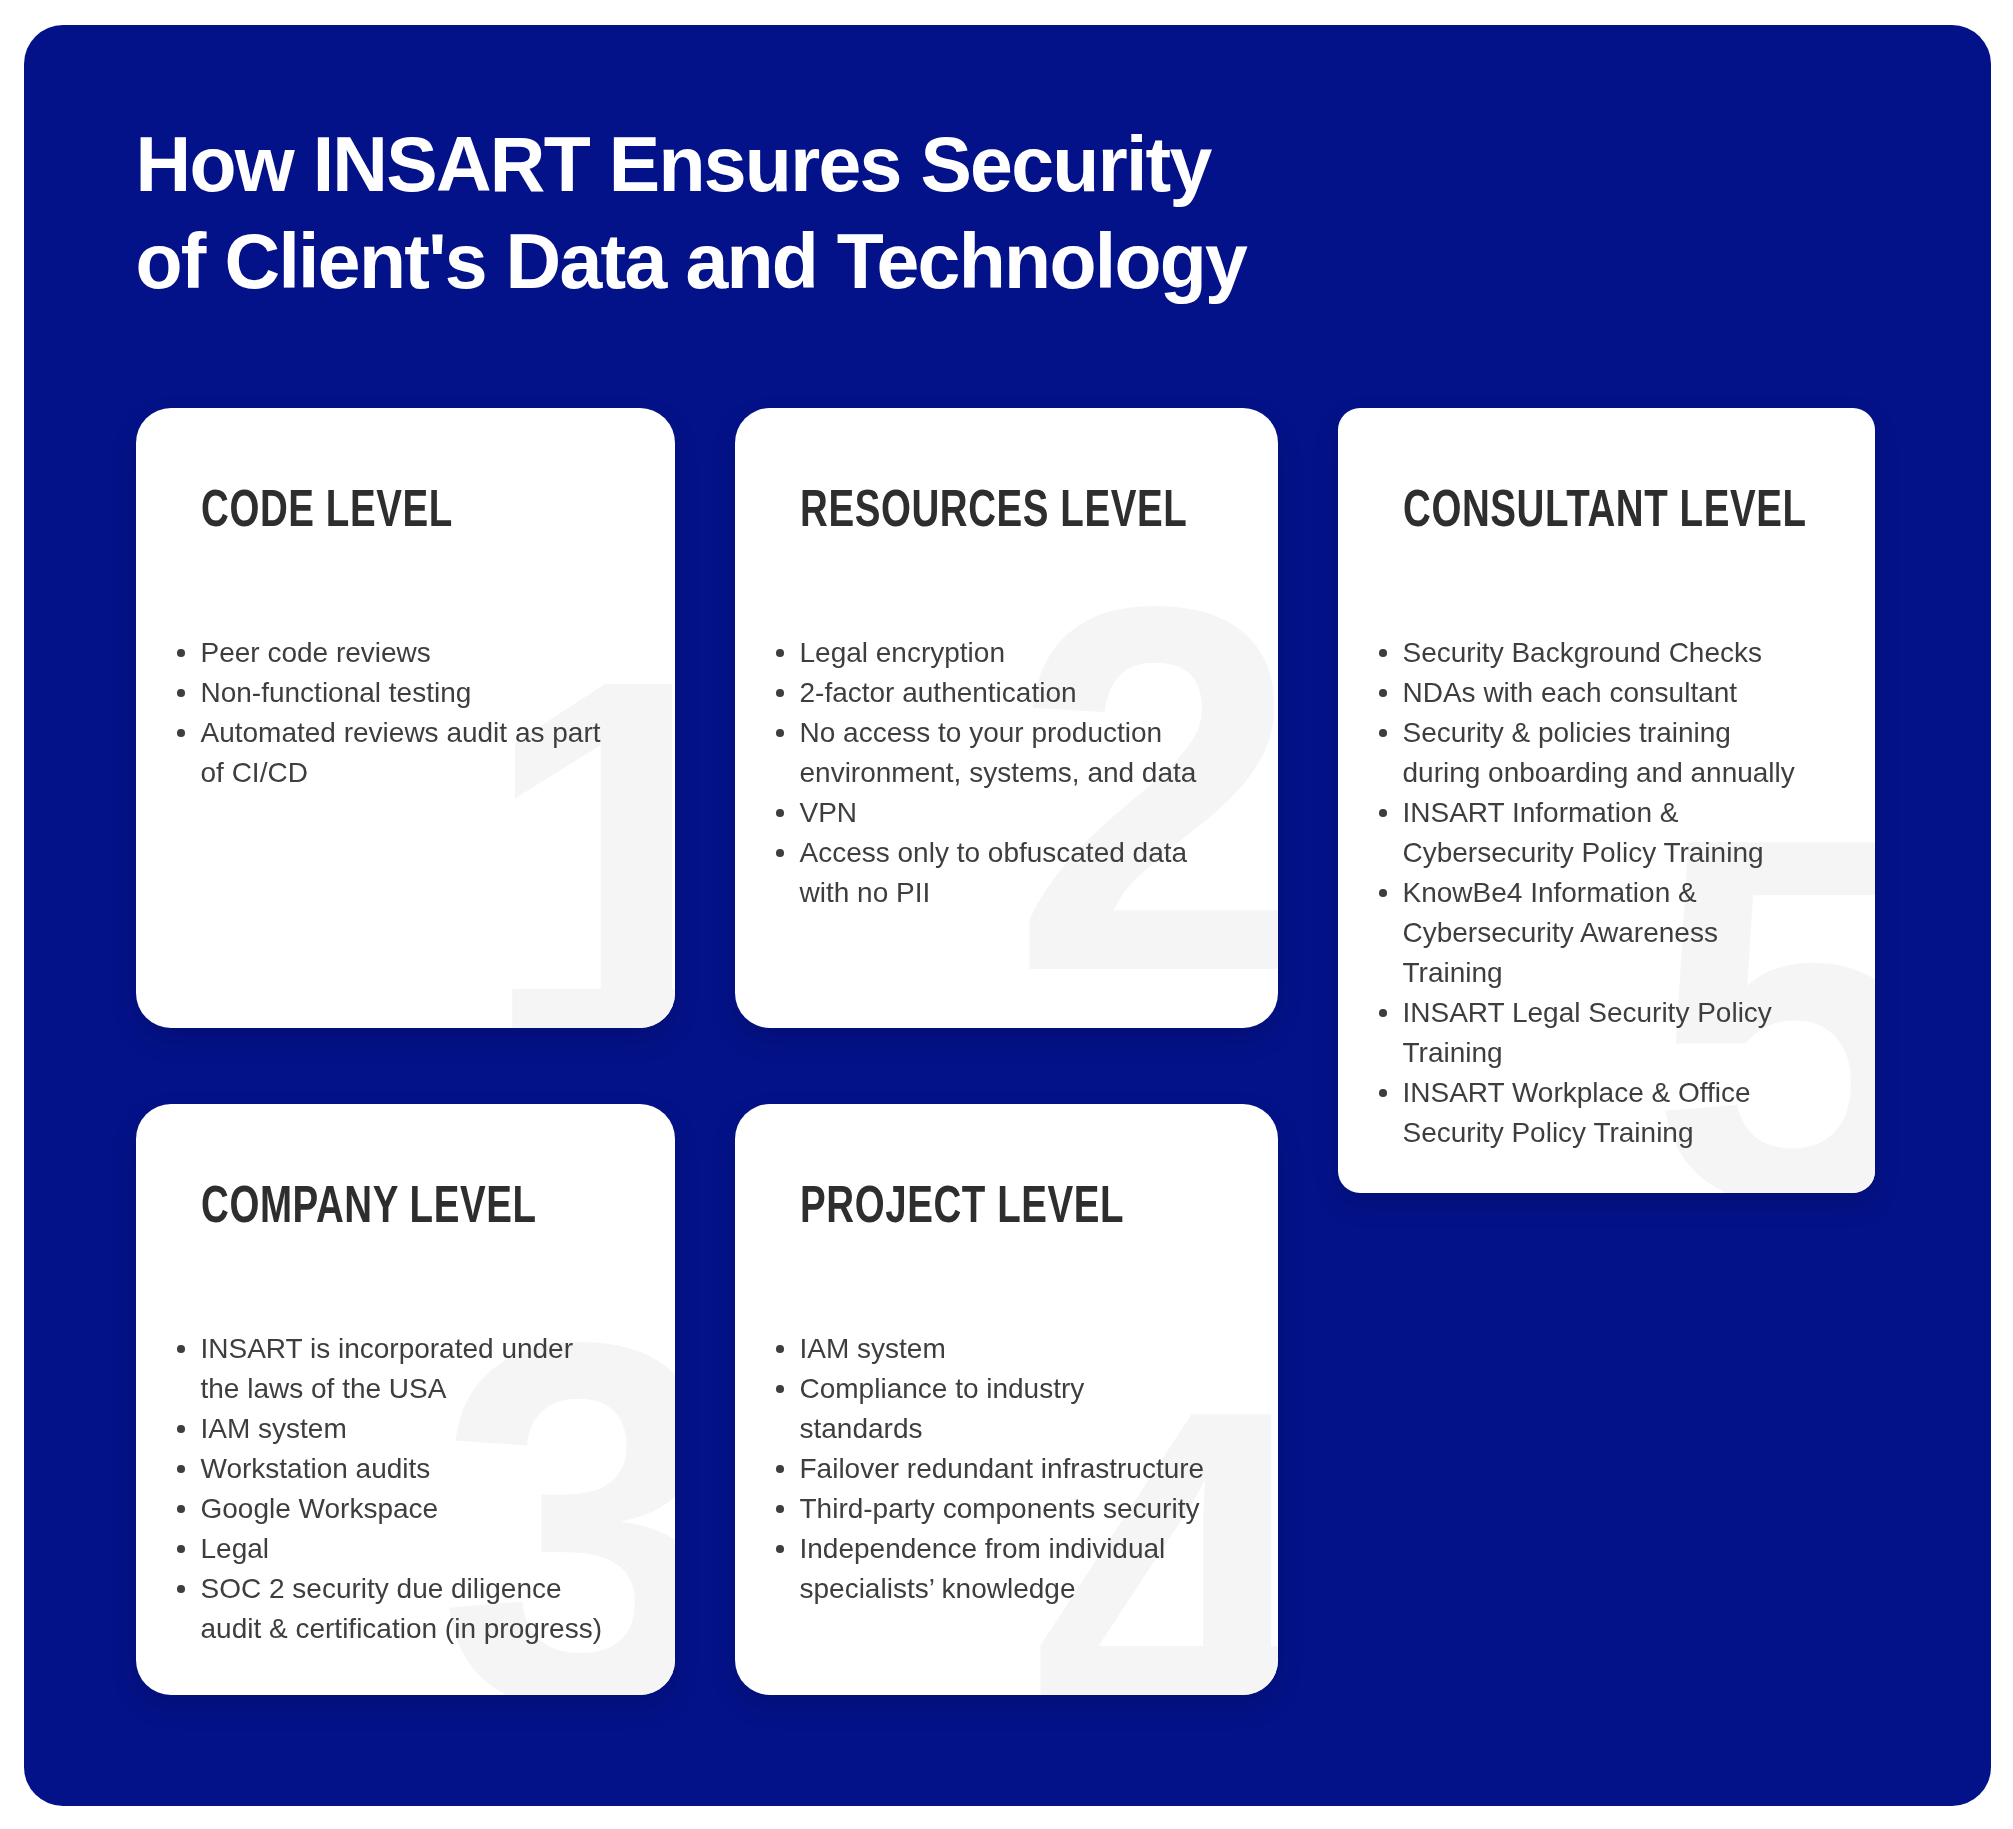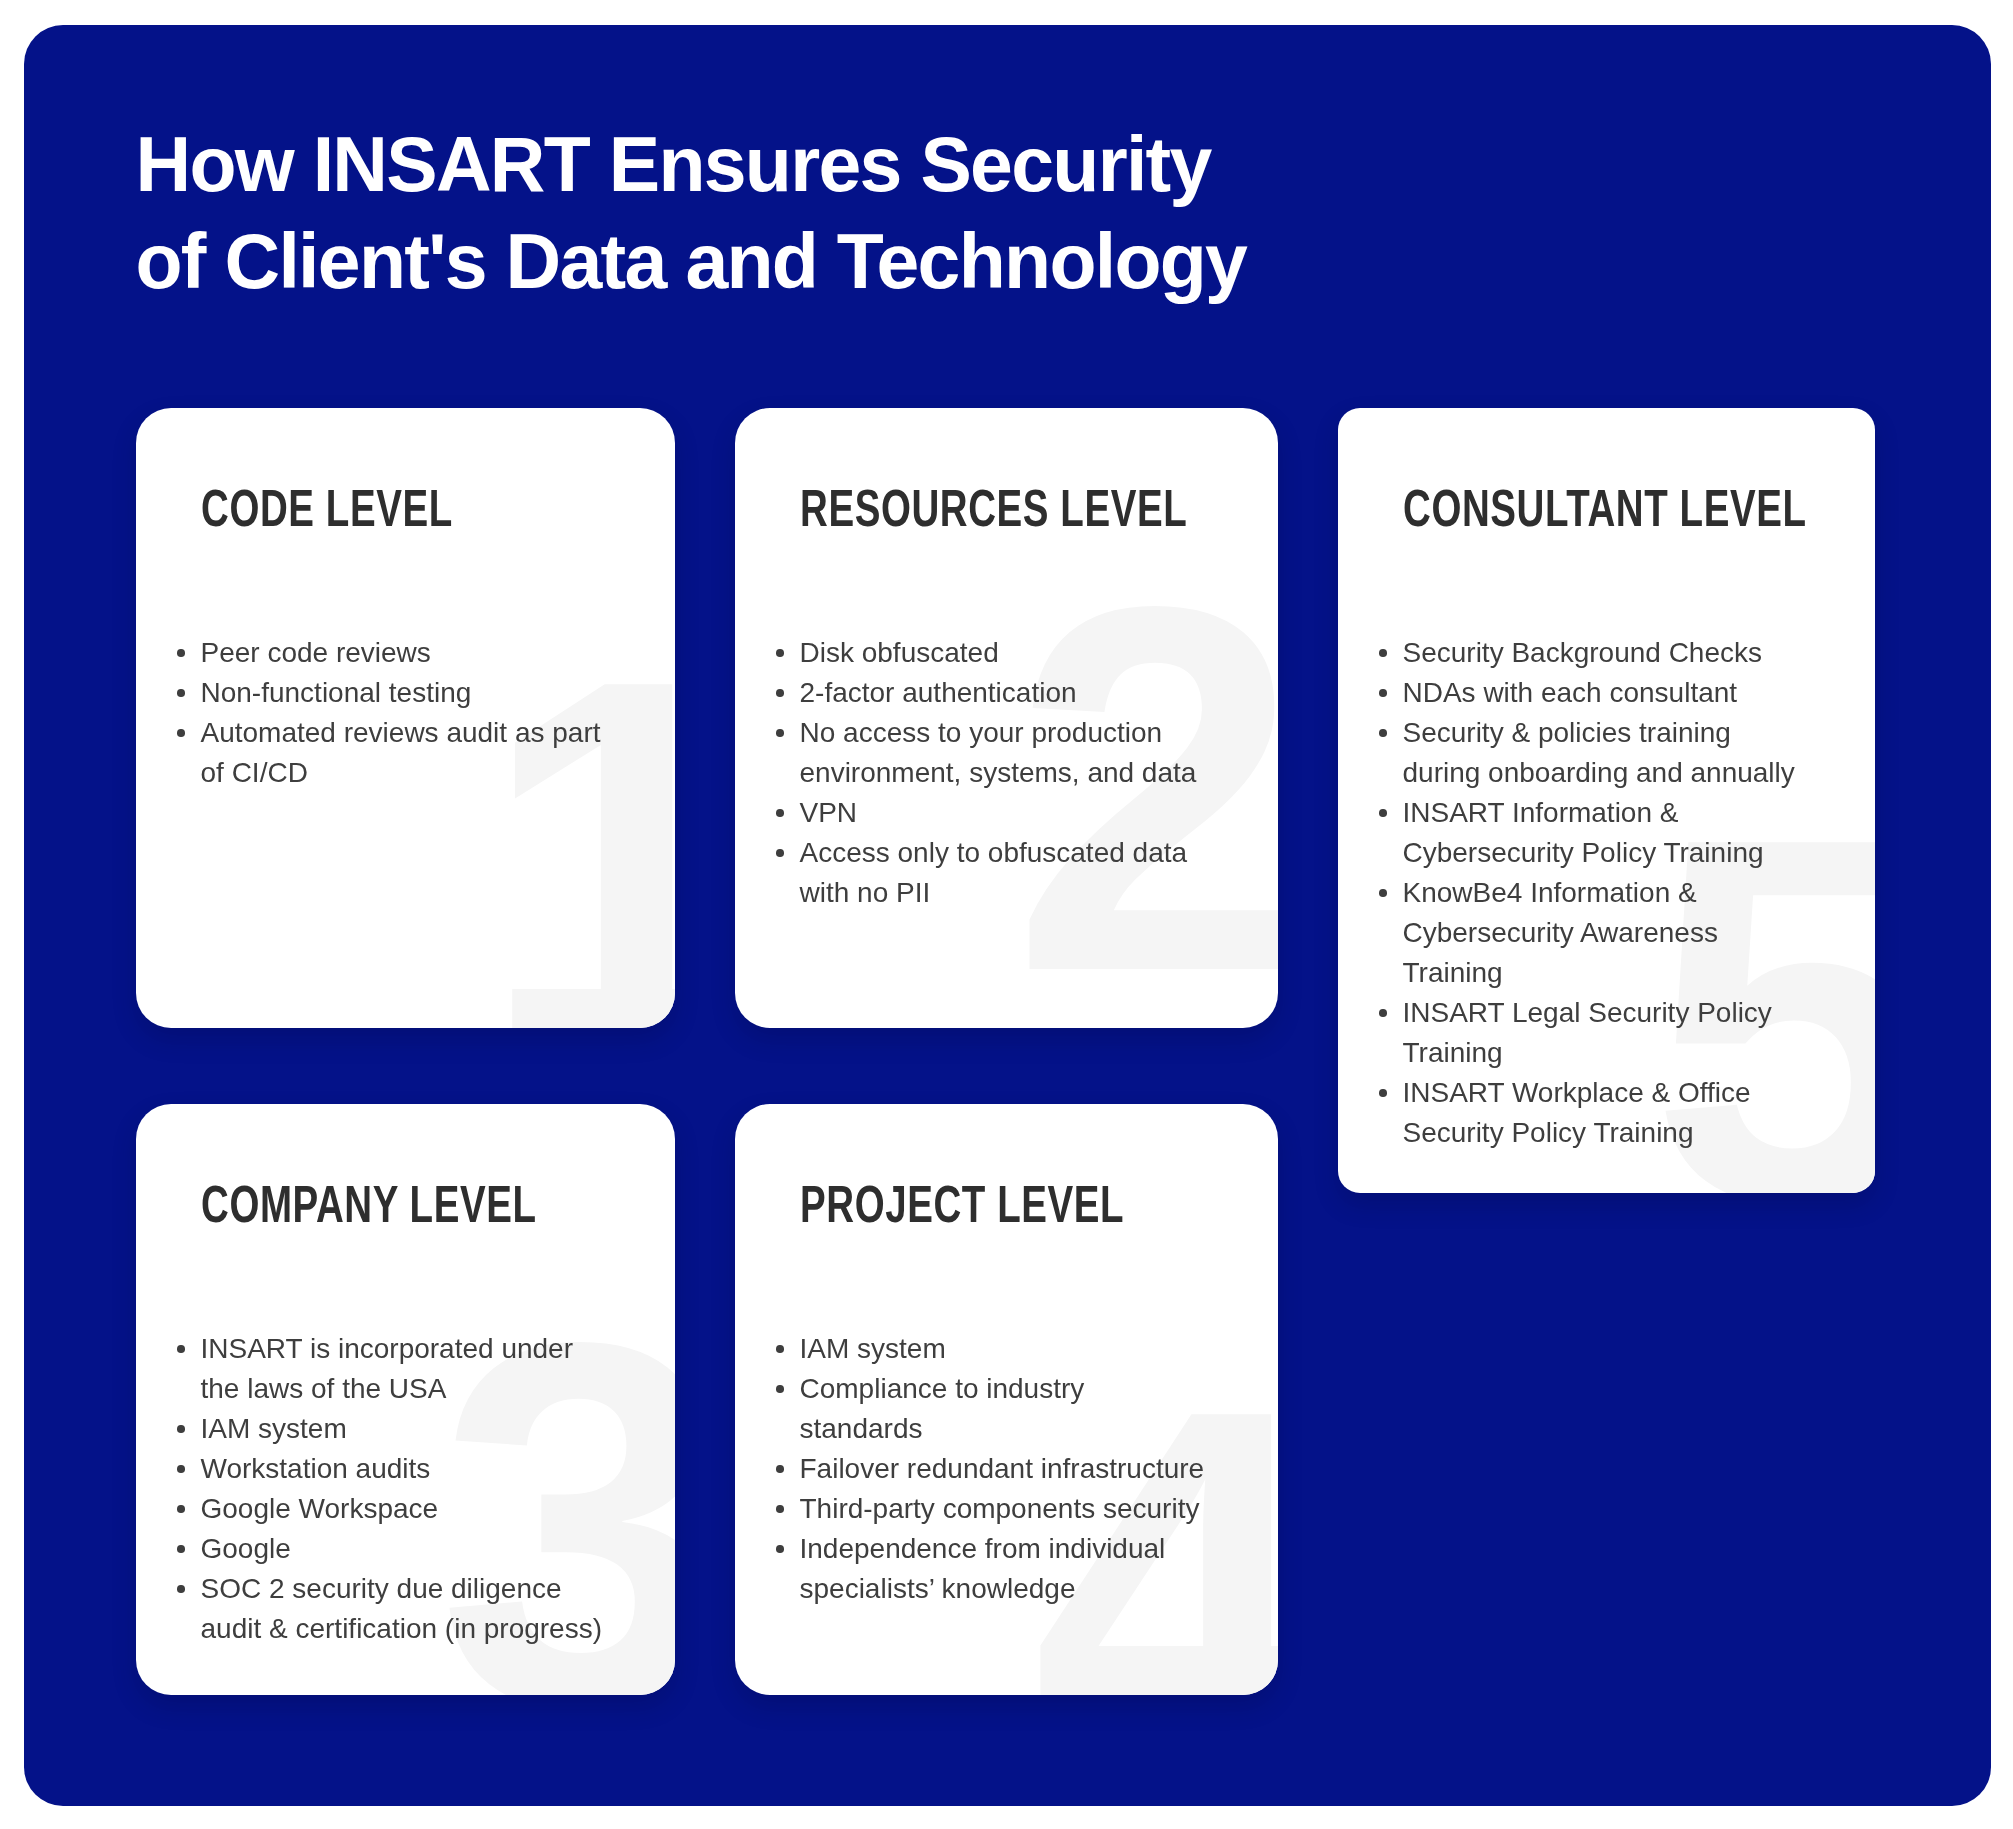--- a/index.html
+++ b/index.html
@@ -129,21 +129,21 @@
     <ul class="items">
             <li>Peer code reviews</li>
             <li>Non-functional testing</li>
             <li>Automated reviews audit as part of CI/CD</li>
           </ul>
   </section>
         <section class="card c2">
     <div class="watermark">2</div>
     <h2 class="card-title"><span class="cond">RESOURCES LEVEL</span></h2>
     <ul class="items">
-            <li>Disk obfuscated</li>
+            <li>Legal encryption</li>
             <li>2-factor authentication</li>
             <li>No access to your production environment, systems, and data</li>
             <li>VPN</li>
             <li>Access only to obfuscated data with no PII</li>
           </ul>
   </section>
         <section class="card c3">
     <div class="watermark">5</div>
     <h2 class="card-title"><span class="cond">CONSULTANT LEVEL</span></h2>
     <ul class="items">
@@ -157,21 +157,21 @@
           </ul>
   </section>
         <section class="card c4">
     <div class="watermark">3</div>
     <h2 class="card-title"><span class="cond">COMPANY LEVEL</span></h2>
     <ul class="items">
             <li>INSART is incorporated under the laws of the USA</li>
             <li>IAM system</li>
             <li>Workstation audits</li>
             <li>Google Workspace</li>
-            <li>Google</li>
+            <li>Legal</li>
             <li>SOC 2 security due diligence audit &amp; certification (in progress)</li>
           </ul>
   </section>
         <section class="card c5">
     <div class="watermark">4</div>
     <h2 class="card-title"><span class="cond">PROJECT LEVEL</span></h2>
     <ul class="items">
             <li>IAM system</li>
             <li>Compliance to industry standards</li>
             <li>Failover redundant infrastructure</li>

